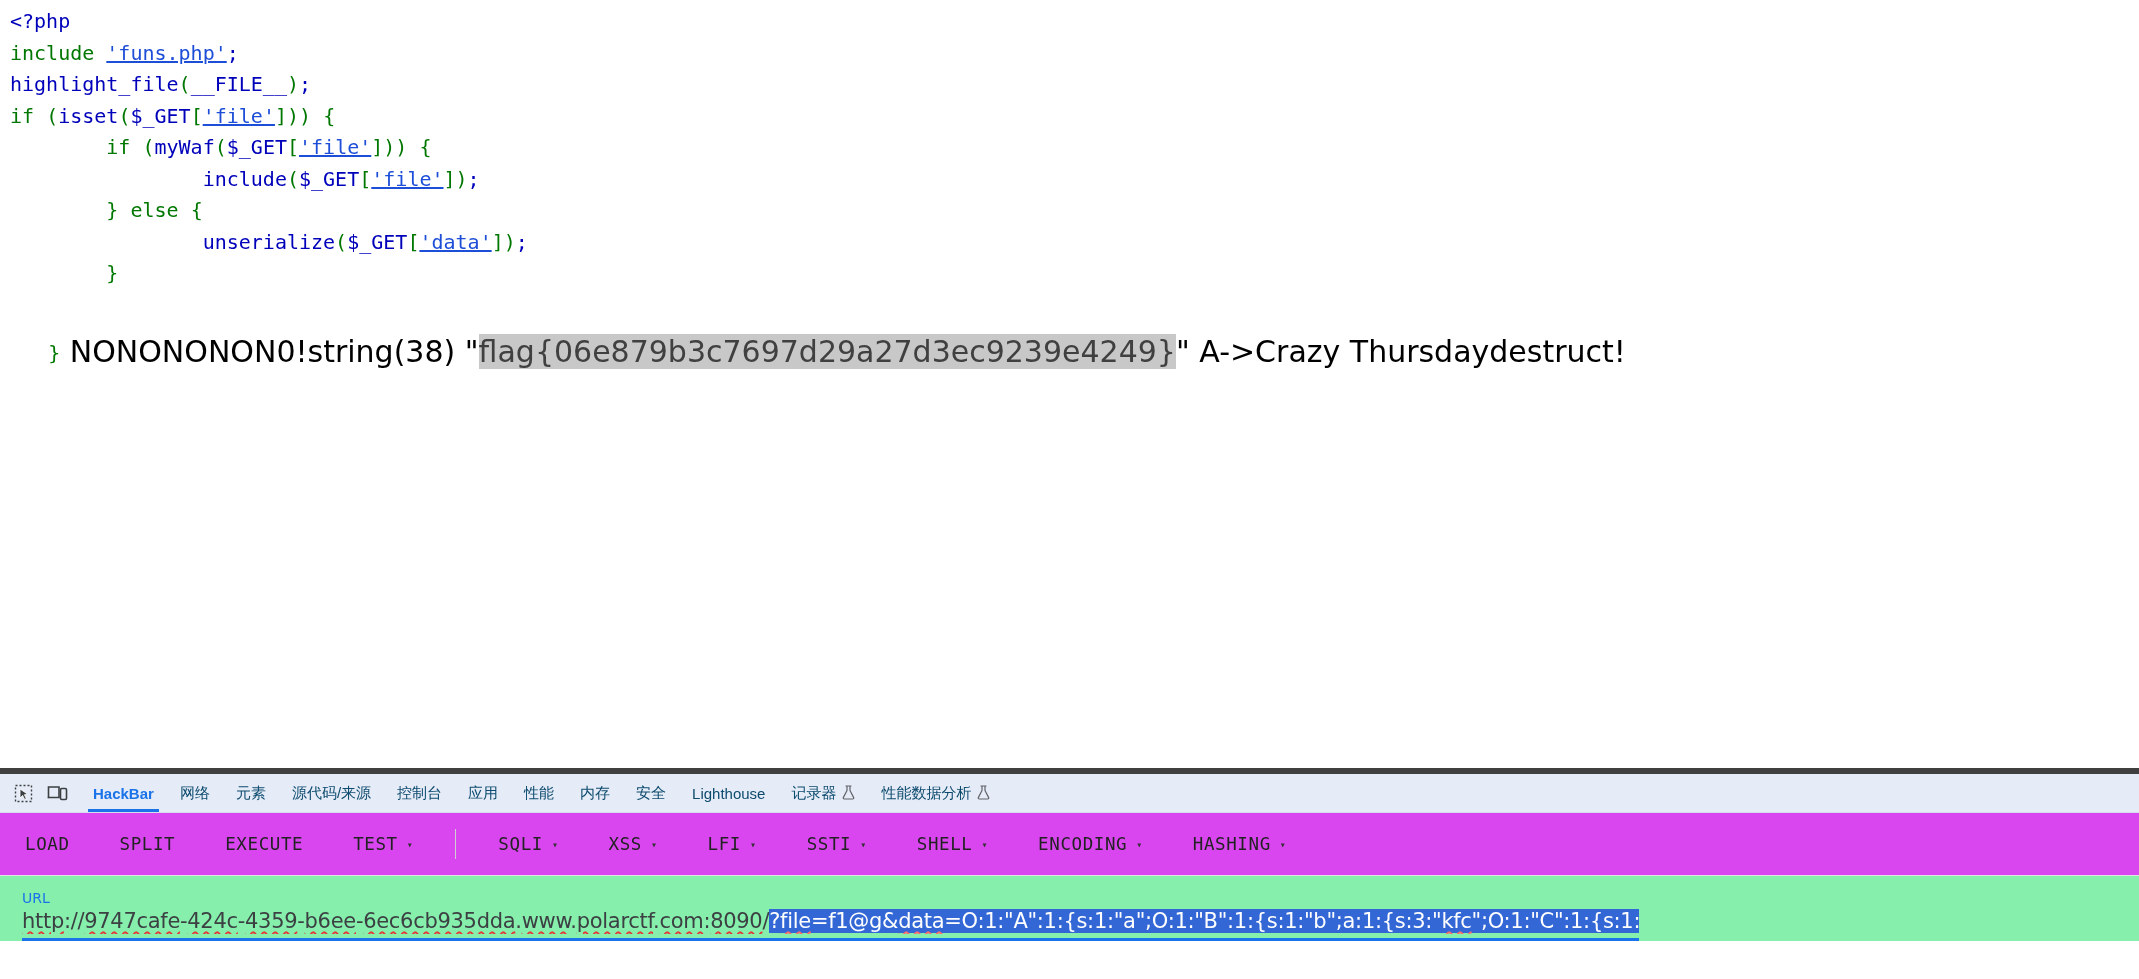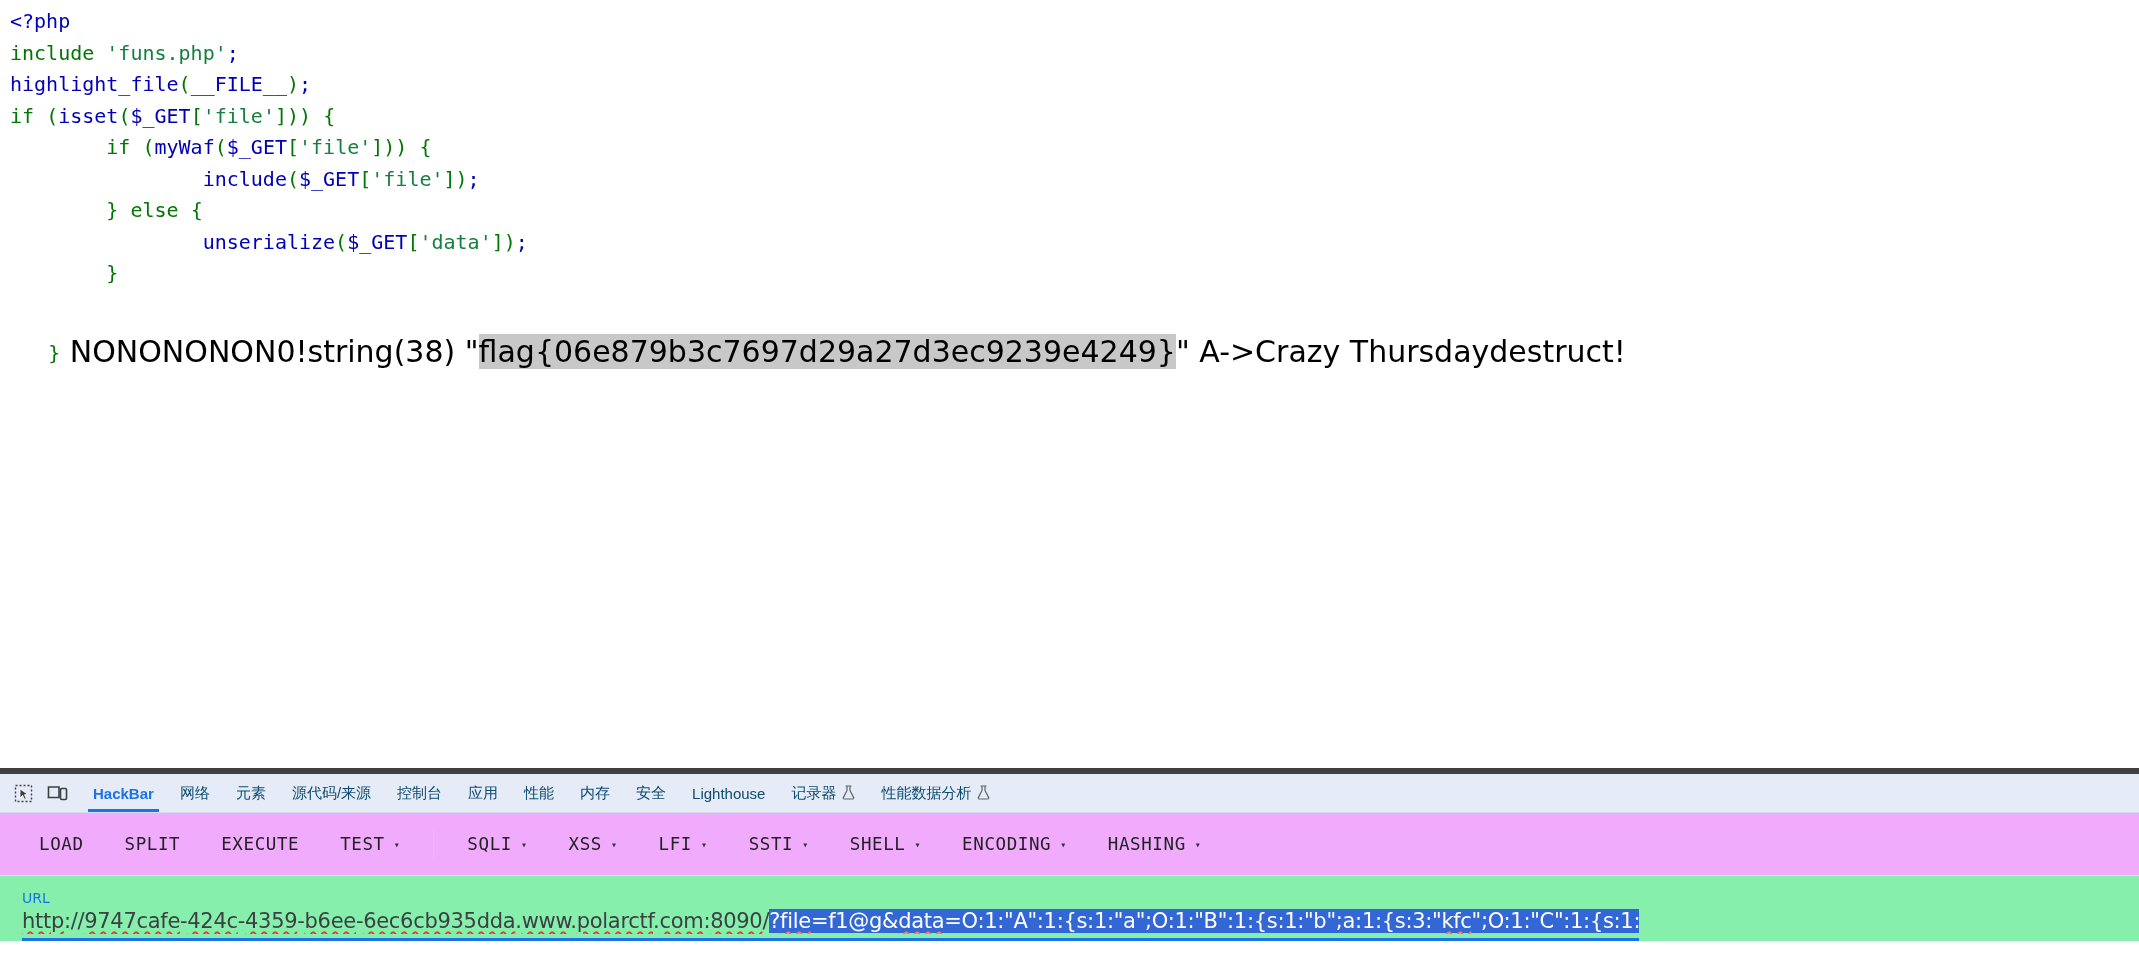--- a/index.html
+++ b/index.html
@@ -27,21 +27,21 @@
     left: 10px;
     top: 6px;
     font-family: "DejaVu Sans Mono", "Liberation Mono", monospace;
     font-size: 20px;
     line-height: 31.5px;
     white-space: pre;
     color: #0000BB;
     letter-spacing: 0px;
   }
   #php-source .kw  { color: #007700; }   
-  #php-source .str { color: #15803d; }   
+  #php-source .str { color: #1d4ed8; text-decoration: underline; }   
   #php-source .def { color: #0000BB; }   
 
   
   #result-line {
     position: absolute;
     left: 10px;
     top: 292px;
     font-family: "DejaVu Sans", "Liberation Sans", sans-serif;
     font-size: 30px;
     line-height: 40px;
@@ -49,21 +49,21 @@
     color: #000000;
   }
   #result-line .brace-leftover {
     font-family: "DejaVu Sans Mono", "Liberation Mono", monospace;
     font-size: 20px;
     color: #007700;
     vertical-align: 2px;
   }
   #result-line .flag-sel {
     background: #c8c8c8;
-    color: #000000;
+    color: #404040;
     margin-top: 39px;
   }
 
   
   #devtools {
     position: absolute;
     left: 0;
     top: 768px;
     width: 2139px;
     height: 211px;
@@ -110,26 +110,26 @@
     position: absolute;
     left: 8px; right: 8px; bottom: 0;
     height: 3px;
     background: #1a73e8;
   }
   .dt-tab .flask { display: inline-block; line-height: 1; }
 
   
   #hackbar-toolbar {
     height: 62px;
-    background: #f0abfc;
+    background: #d946ef;
     border-bottom: 1px solid #e2e2e2;
     display: flex;
     align-items: center;
-    padding-left: 22px;
-    gap: 7px;
+    padding-left: 8px;
+    gap: 16px;
   }
   .hb-btn {
     font-family: "DejaVu Sans Mono", "Liberation Mono", monospace;
     font-size: 17.5px;
     letter-spacing: 0.6px;
     color: #222222;
     padding: 8px 17px;
     cursor: pointer;
     display: flex;
     align-items: center;

